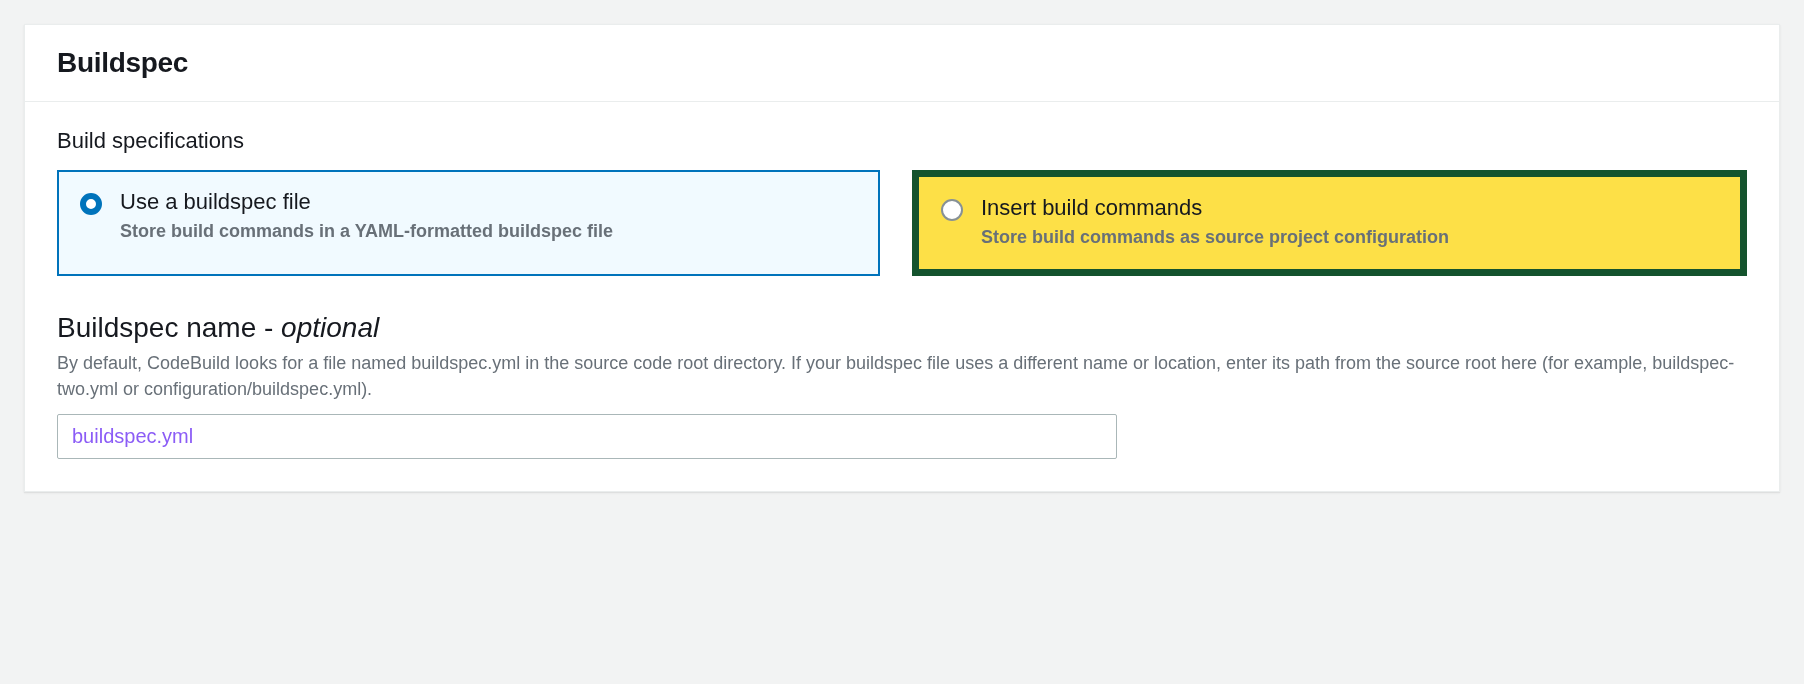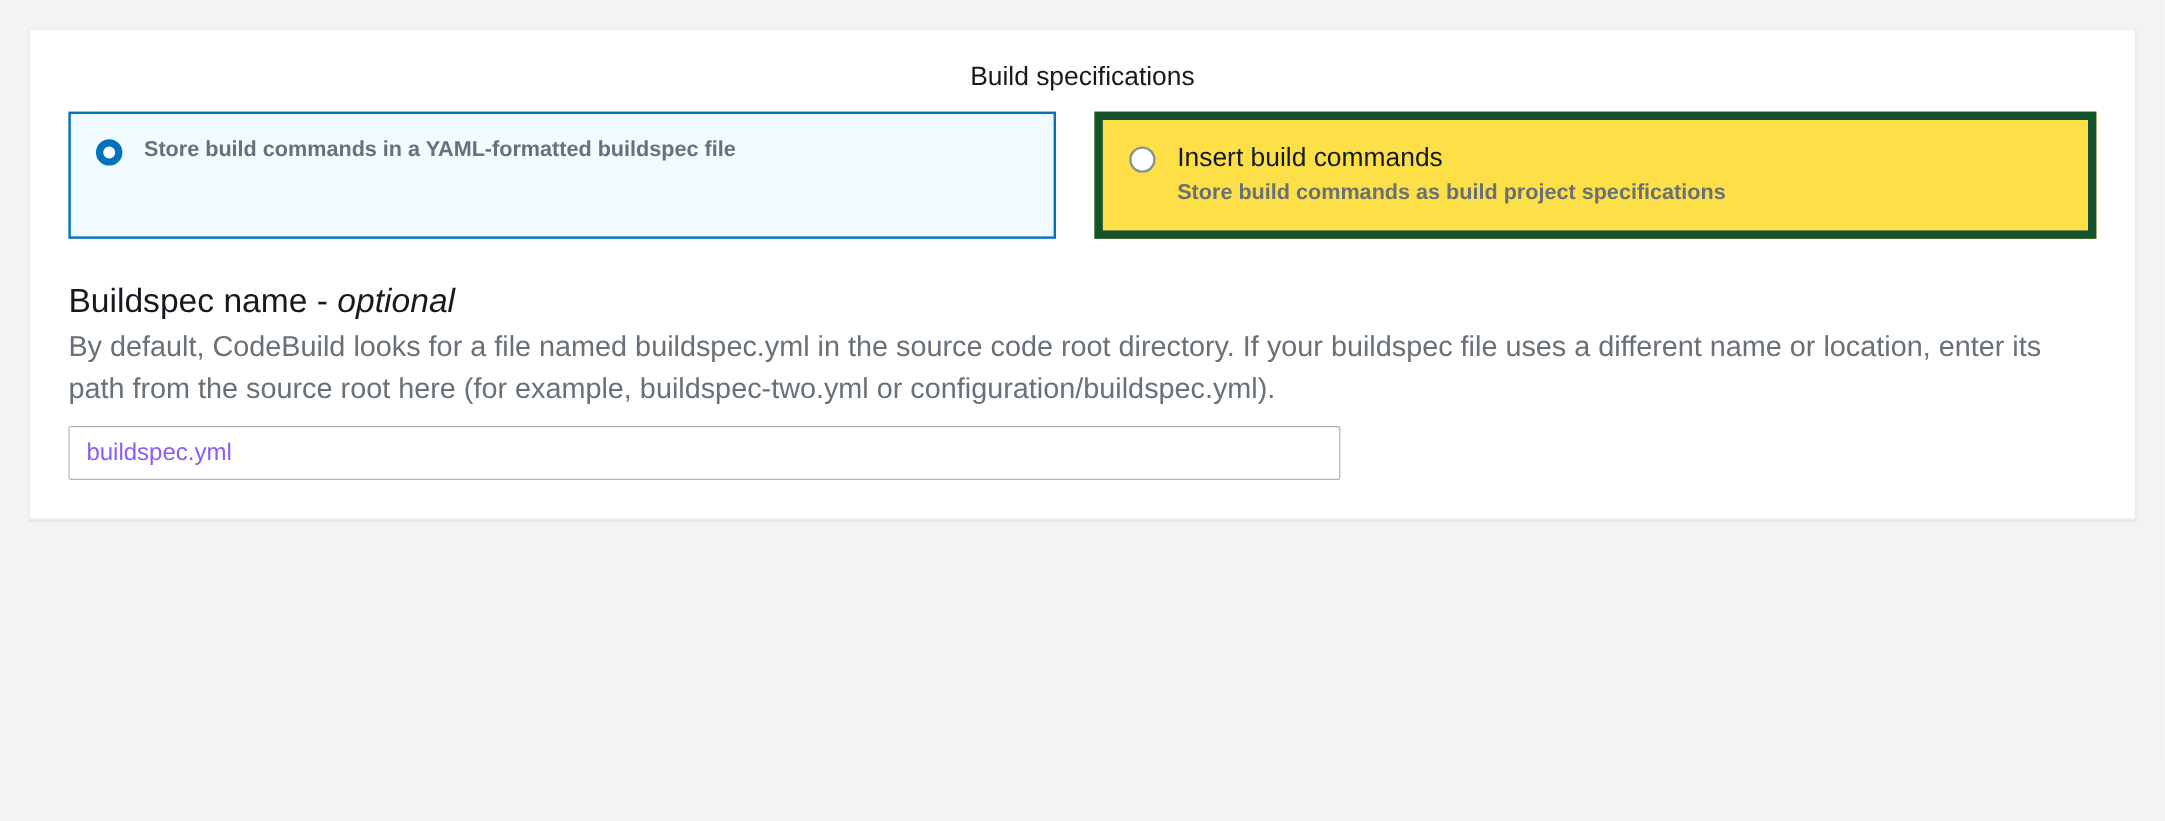--- a/index.html
+++ b/index.html
@@ -29,21 +29,20 @@
       letter-spacing: -0.3px;
     }
     .panel-body {
       padding: 26px 32px 32px 32px;
     }
     .section-label {
       font-size: 22px;
       font-weight: 400;
       color: #16191f;
       margin-bottom: 16px;
-      text-align: center;
     }
     .radio-cards {
       display: flex;
       gap: 32px;
       margin-bottom: 36px;
     }
     .radio-card {
       flex: 1;
       border: 7px solid #14532d;
       padding: 18px 22px 20px 22px;
@@ -90,21 +89,21 @@
     .field-label {
       font-size: 28px;
       font-weight: 400;
       color: #16191f;
       margin-bottom: 6px;
     }
     .field-label .optional {
       font-style: italic;
     }
     .field-help {
-      font-size: 24px;
+      font-size: 18px;
       color: #687078;
       line-height: 1.45;
       margin-bottom: 12px;
       max-width: 100%;
     }
     .text-input {
       width: 75%;
       max-width: 1060px;
       font-size: 20px;
       padding: 10px 14px;
@@ -112,38 +111,42 @@
       border-radius: 2px;
       color: #8b5cf6;
       font-family: inherit;
       background: #ffffff;
     }
   </style>
 </head>
 <body>
 
 <div class="panel">
+  <div class="panel-header">
+    <h2>Buildspec</h2>
+  </div>
   <div class="panel-body">
 
     <div class="section-label">Build specifications</div>
 
     <div class="radio-cards">
 
       <div class="radio-card selected">
         <div class="radio-indicator"></div>
         <div class="radio-content">
+          <div class="radio-title">Use a buildspec file</div>
           <div class="radio-desc">Store build commands in a YAML-formatted buildspec file</div>
         </div>
       </div>
 
       <div class="radio-card">
         <div class="radio-indicator"></div>
         <div class="radio-content">
           <div class="radio-title">Insert build commands</div>
-          <div class="radio-desc">Store build commands as build project specifications</div>
+          <div class="radio-desc">Store build commands as source project configuration</div>
         </div>
       </div>
 
     </div>
 
     <div class="field-label">
       <span>Buildspec name - </span><span class="optional">optional</span>
     </div>
     <div class="field-help">By default, CodeBuild looks for a file named buildspec.yml in the source code root directory. If your buildspec file uses a different name or location, enter its path from the source root here (for example, buildspec-two.yml or configuration/buildspec.yml).</div>
     <input type="text" class="text-input" value="buildspec.yml" style="">

